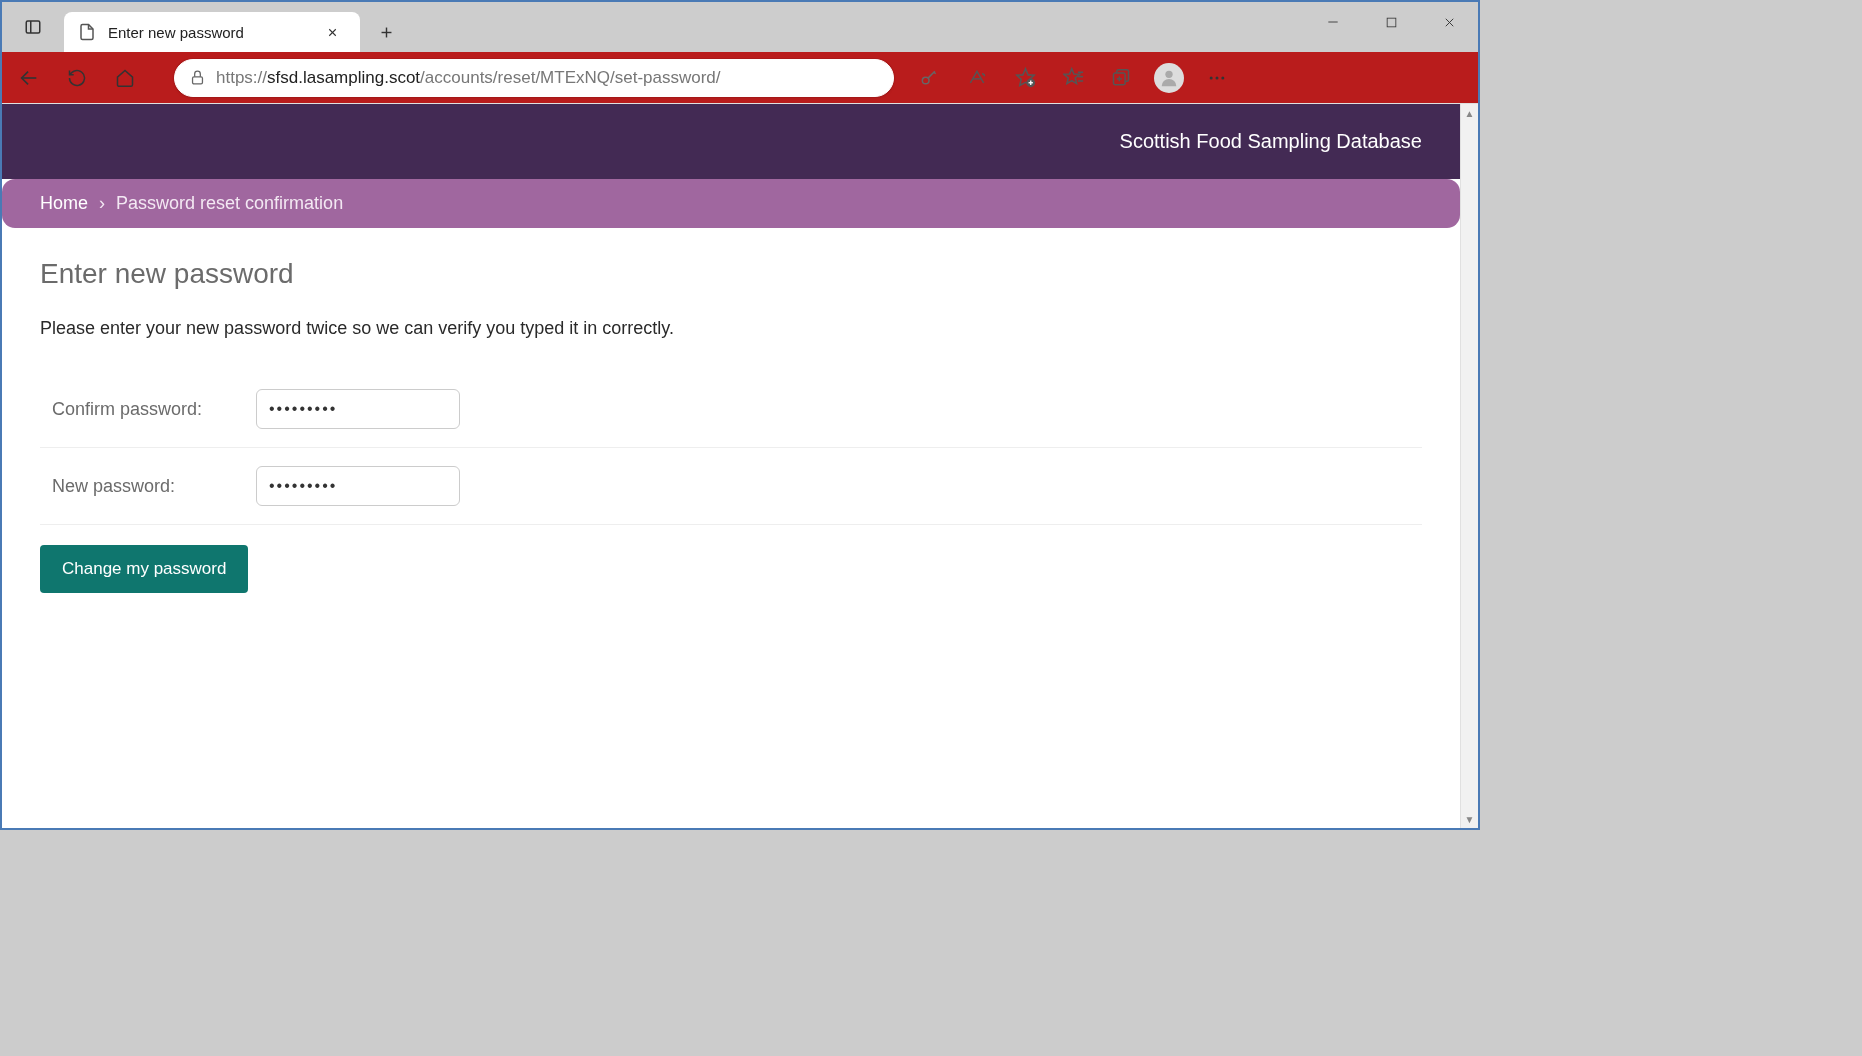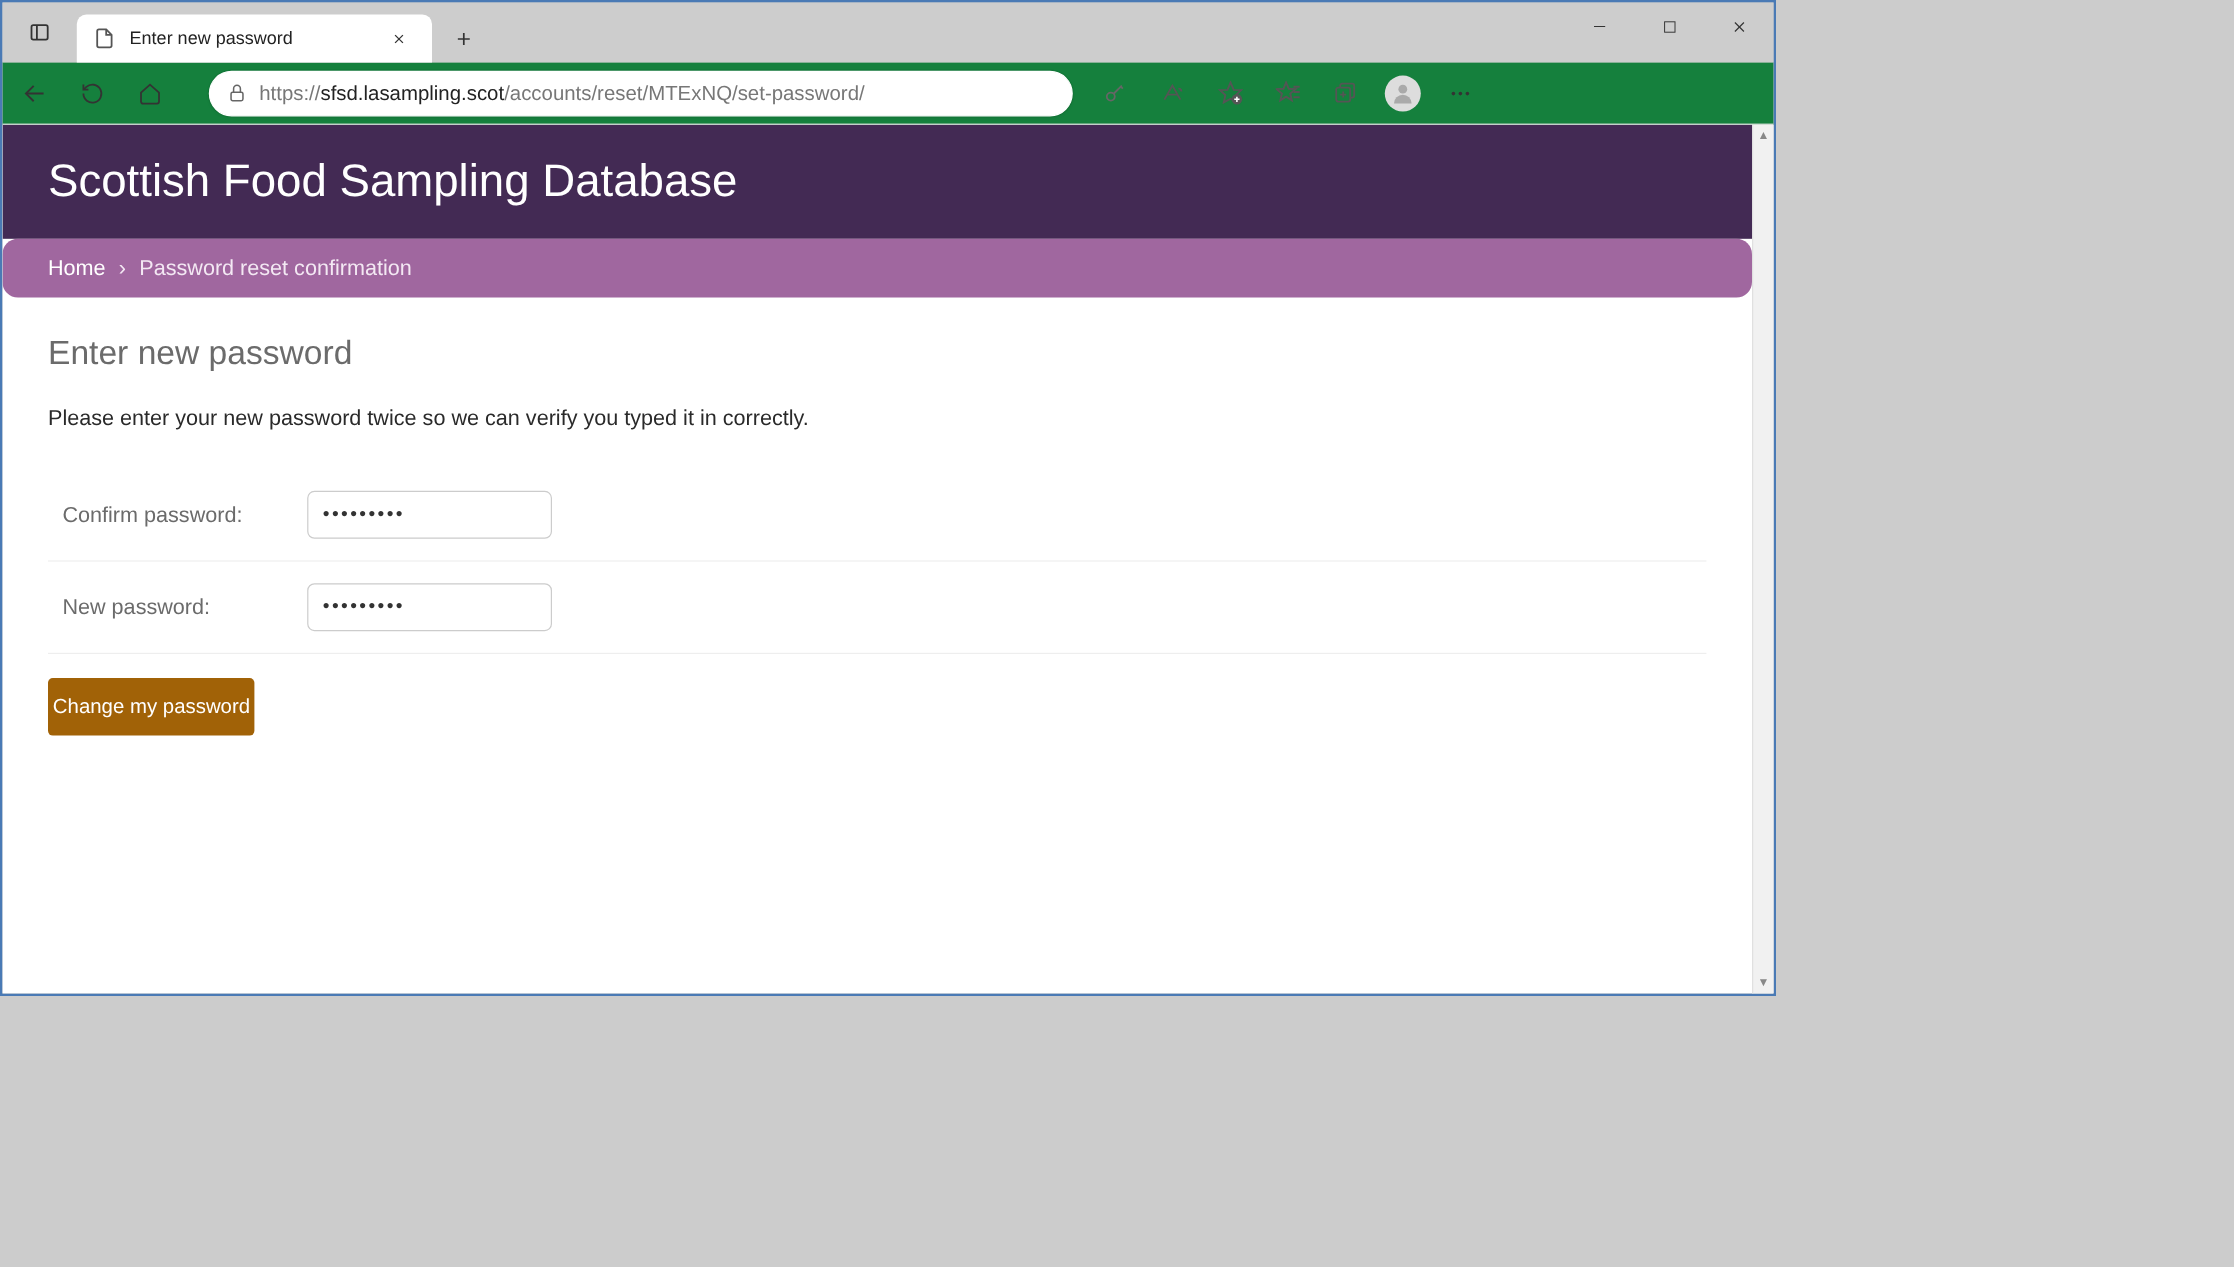--- a/index.html
+++ b/index.html
@@ -79,21 +79,21 @@
   }
   .window-btn {
     width: 58px;
     display: flex;
     align-items: center;
     justify-content: center;
     color: #333;
   }
   
   .toolbar {
-    background: #15803d;
+    background: #b91c1c;
     height: 52px;
     display: flex;
     align-items: center;
     padding: 0 4px;
     gap: 2px;
     border-bottom: 1px solid #e0e0e0;
   }
   .nav-btn {
     width: 46px;
     height: 40px;
@@ -180,22 +180,23 @@
     font-size: 10px;
   }
   .scroll-track { flex: 1; }
   
   .site-header {
     background: #432A54;
     color: #fff;
     padding: 26px 38px;
   }
   .site-title {
-    font-size: 38px;
+    font-size: 20px;
     font-weight: 400;
+    text-align: right;
   }
   .breadcrumb {
     background: #A0679F;
     color: #F3E8F3;
     padding: 14px 38px;
     font-size: 18px;
     border-radius: 13px;
   }
   .breadcrumb a {
     color: #fff;
@@ -243,24 +244,24 @@
     width: 204px;
     height: 40px;
     border: 1px solid #ccc;
     border-radius: 6px;
     padding: 0 12px;
     font-size: 16px;
     letter-spacing: 2px;
     color: #333;
   }
   .submit-btn {
-    background: #a16207;
+    background: #0f766e;
     color: #fff;
     border: none;
-    padding: 14px 4px;
+    padding: 14px 22px;
     font-size: 17px;
     border-radius: 4px;
     margin-top: 20px;
     cursor: pointer;
   }
   
   svg { display: block; }
 </style>
 </head>
 <body>

